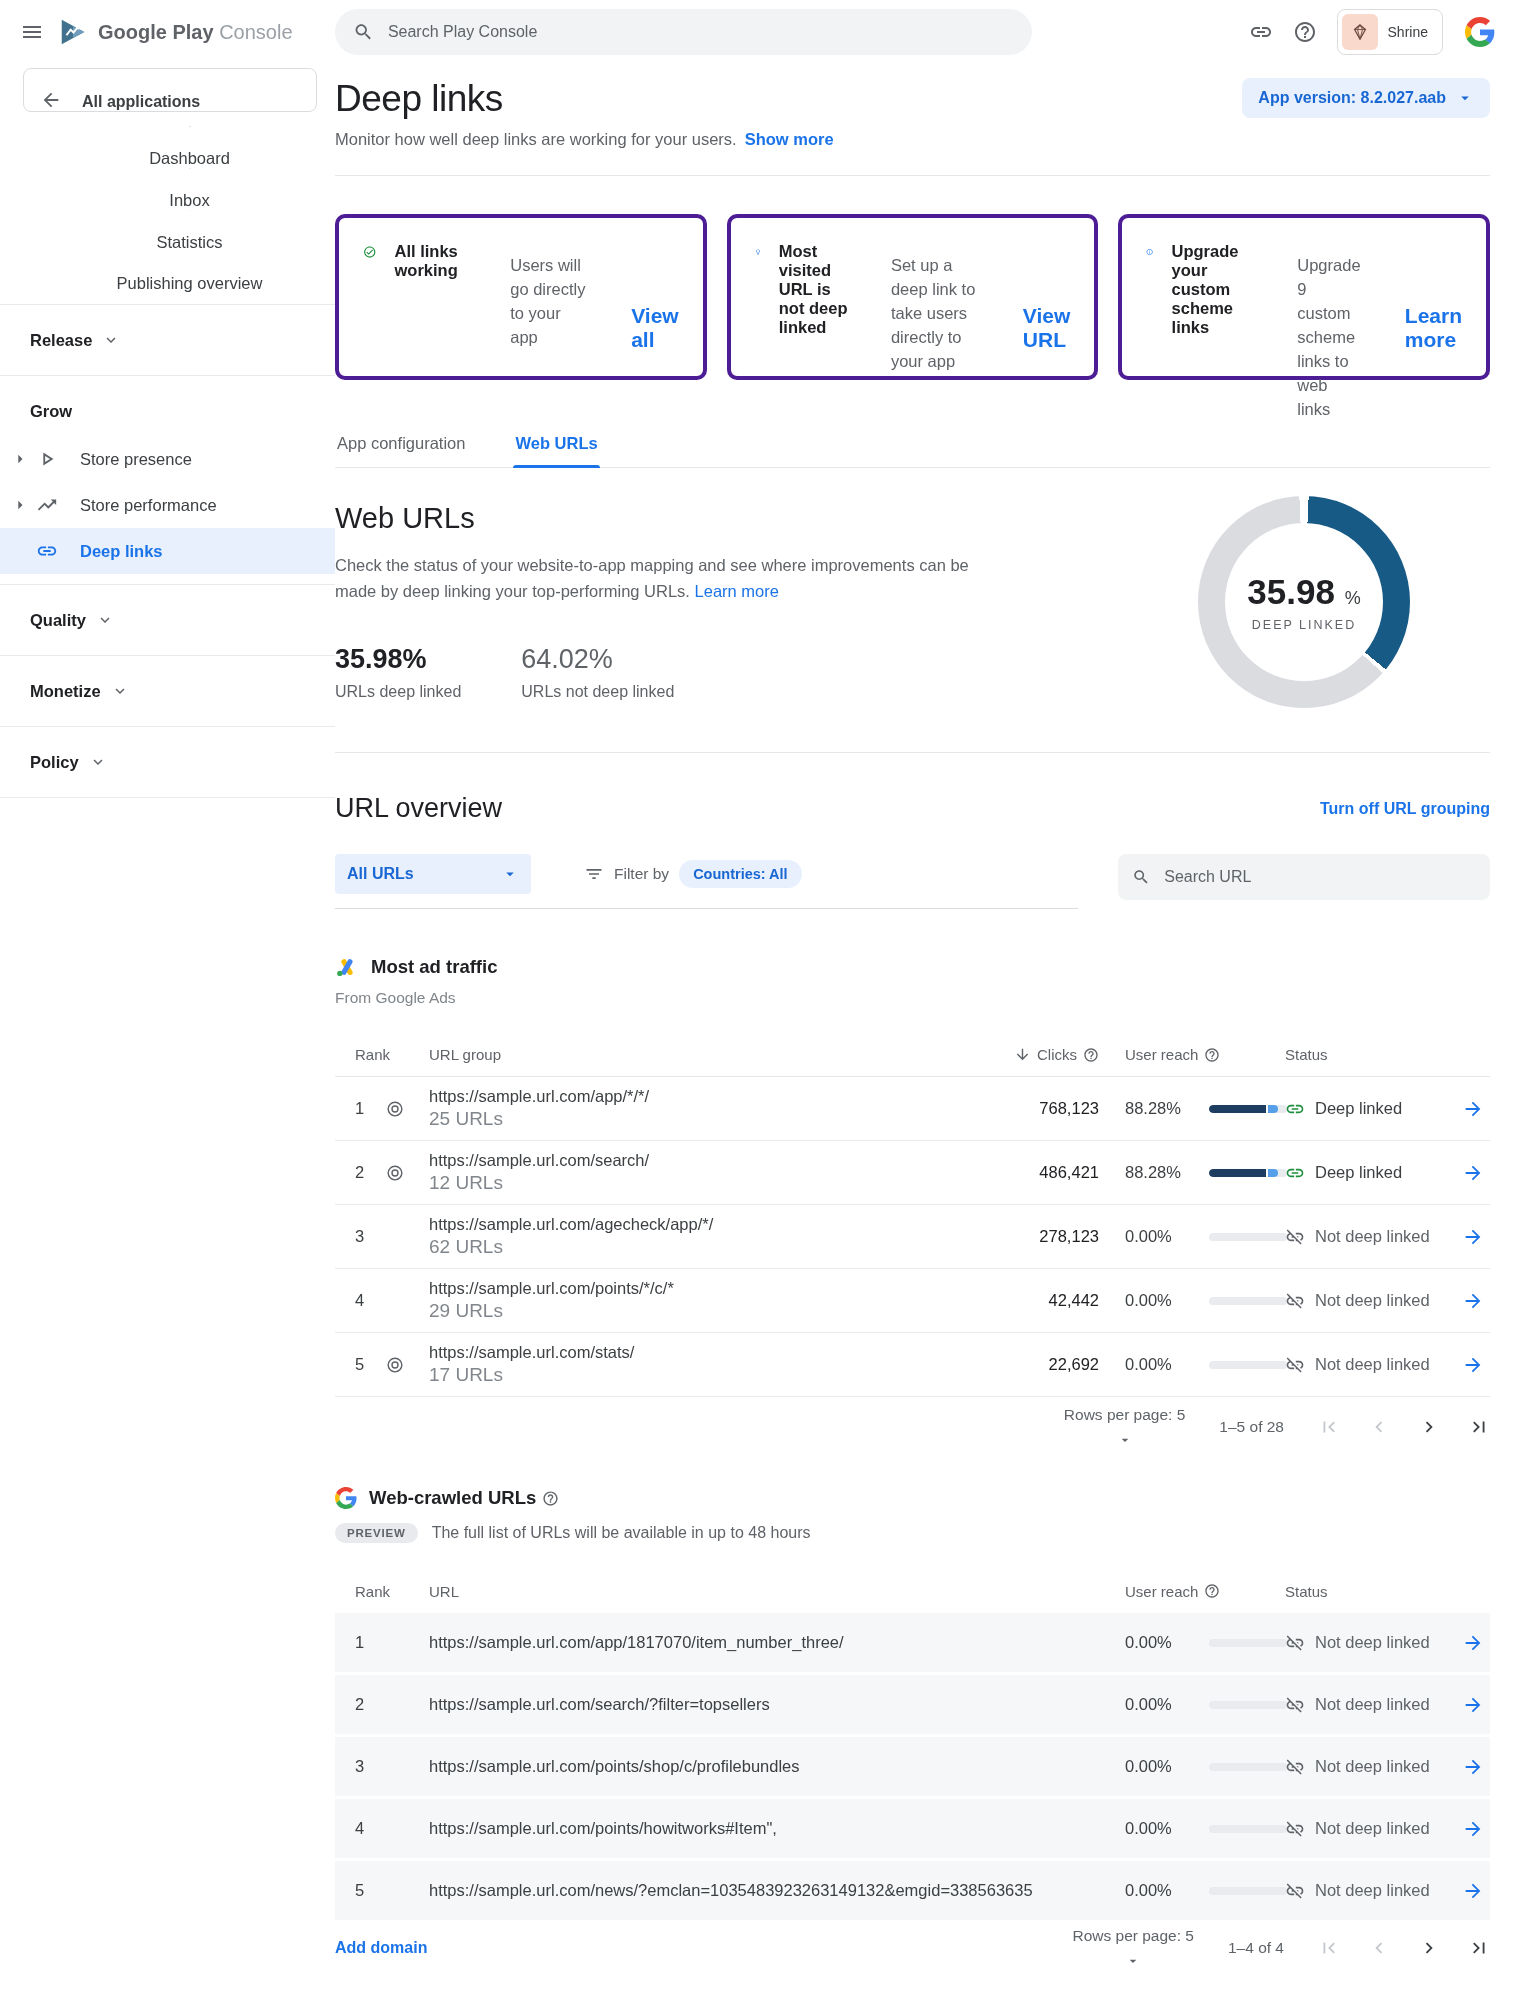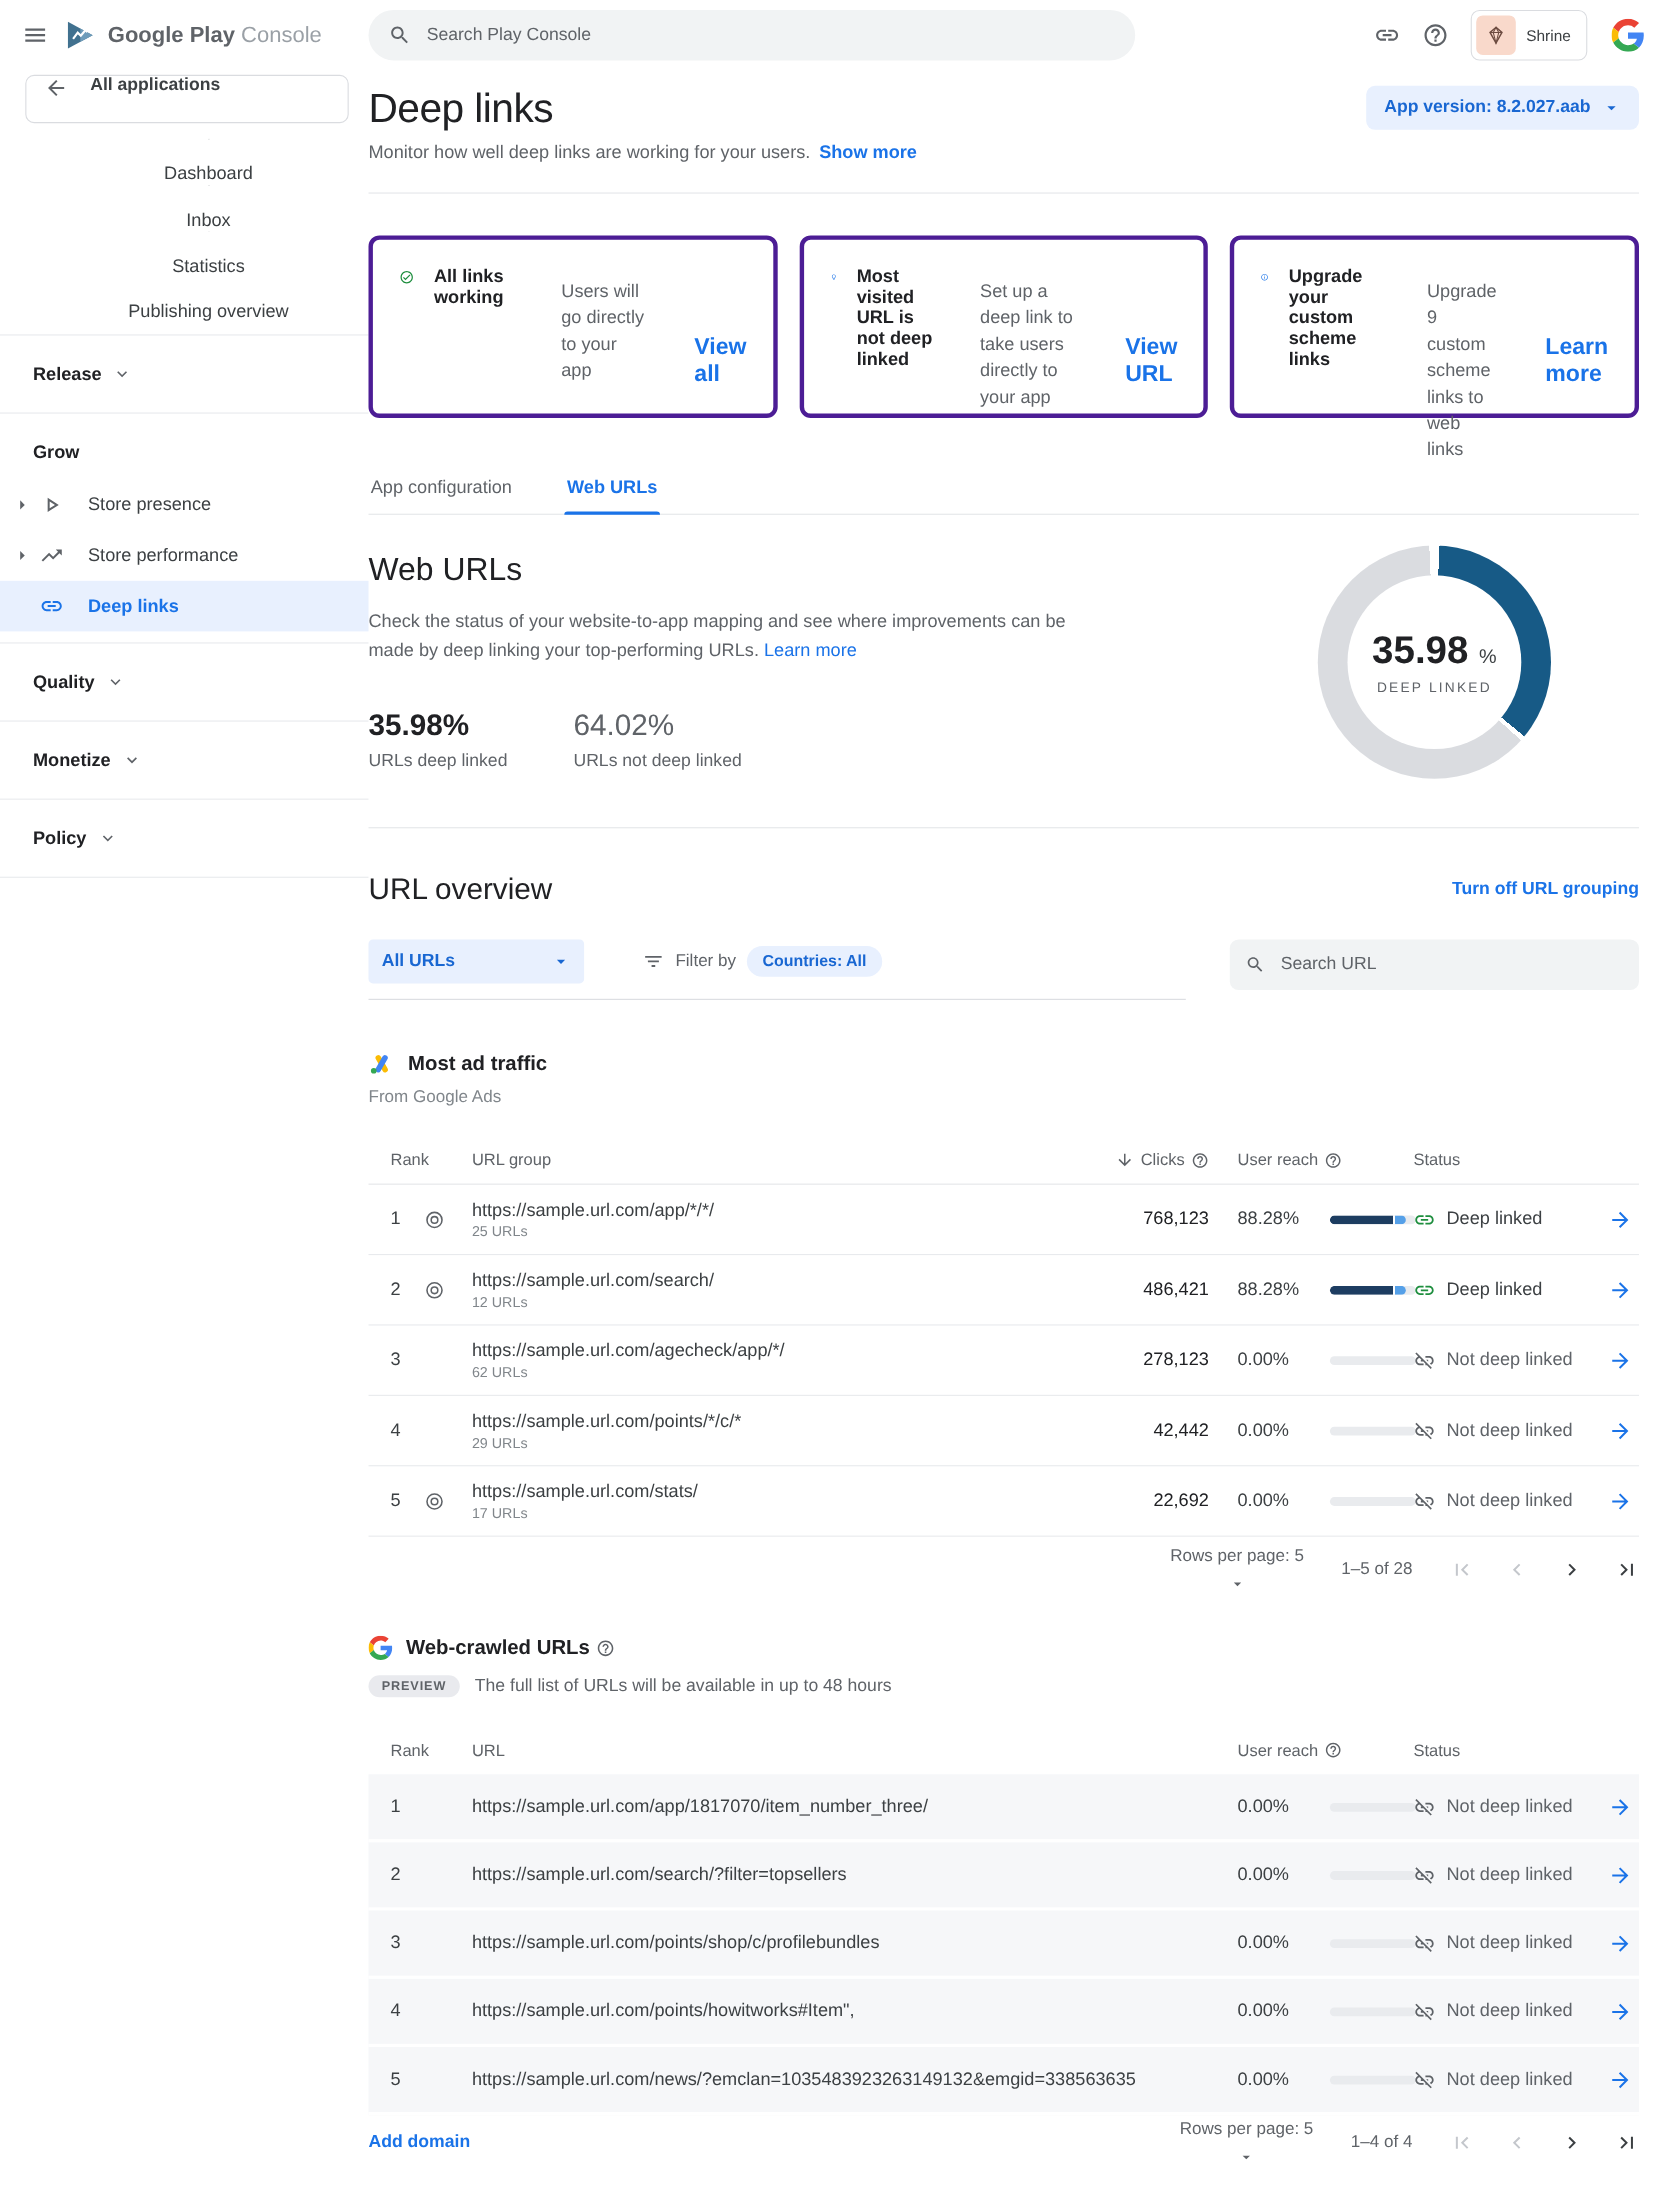--- a/index.html
+++ b/index.html
@@ -22,21 +22,21 @@
   .search-top input::placeholder { color:#5f6368; }
   .top-right { margin-left:auto; display:flex; align-items:center; gap:20px; padding-right:16px; }
   .app-chip { display:flex; align-items:center; gap:10px; border:1px solid #dadce0; border-radius:8px; padding:4px 14px 4px 4px; background:#fff; cursor:pointer; }
   .app-chip .thumb { width:36px; height:36px; border-radius:6px; background:#f9d9cb; display:flex; align-items:center; justify-content:center; }
   .app-chip .nm { font-size:14px; color:#3c4043; }
   .gbtn { width:34px; height:34px; border-radius:50%; display:flex; align-items:center; justify-content:center; cursor:pointer; }
 
   
   .shell { display:flex; align-items:flex-start; }
   .sidebar { width:335px; flex:none; padding-top:4px; }
-  .allapps { margin:0 18px 14px 23px; height:44px; border:1px solid #dadce0; border-radius:8px; display:flex; align-items:flex-start; gap:20px; padding:0 16px; cursor:pointer; }
+  .allapps { margin:0 18px 14px 23px; height:44px; border:1px solid #dadce0; border-radius:8px; display:flex; align-items:flex-end; gap:20px; padding:0 16px; cursor:pointer; }
   .allapps span { font-size:16px; color:#3c4043; font-weight:700; }
   .nav-item { height:42px; display:flex; align-items:center; gap:22px; padding-left:44px; font-size:16.5px; color:#3c4043; cursor:pointer;flex-direction:column; }
   .nav-item .tail { margin-left:auto; margin-right:56px; }
   .sb-divider { height:1px; background:#e8eaed; margin:10px 0; }
   .section-h { height:50px; display:flex; align-items:center; gap:10px; padding-left:30px; font-size:16.5px; font-weight:700; color:#202124; cursor:pointer; }
   .grow-item { height:46px; display:flex; align-items:center; padding-left:10px; gap:6px; font-size:16.5px; color:#3c4043; cursor:pointer; }
   .grow-item .exp { width:20px; }
   .grow-item .gi { margin-right:16px; }
   .grow-item.selected { background:#e8f0fe; color:#1a73e8; font-weight:700; }
   .grow-item.selected .ic { fill:#1a73e8; }
@@ -106,21 +106,21 @@
 
   
   .ad-grid { display:grid; grid-template-columns:50px 44px 1fr 140px 90px 96px 160px 45px; align-items:center; }
   .wc-grid { display:grid; grid-template-columns:94px 1fr 90px 96px 160px 45px; align-items:center; }
   .thead { height:44px; border-bottom:1px solid #e4e6e9; margin-top:26px; font-size:15px; color:#5f6368; }
   .thead > div { display:flex; align-items:center; gap:6px; }
   .trow { height:64px; border-bottom:1px solid #e8eaed; font-size:16.5px; color:#3c4043; }
   .wc-row { height:62px; background:#f6f7f9; border-bottom:3px solid #fff; font-size:16.5px; color:#3c4043; }
   .c-rank { padding-left:20px; }
   .c-url .url { color:#3c4043; }
-  .c-url .sub { margin-top:2px; font-size:13px; color:#80868b; }
+  .c-url .sub { margin-top:2px; font-size:19px; color:#80868b; }
   .c-clicks { text-align:right; color:#202124; }
   .c-reach { padding-left:26px; }
   .c-bar { padding-left:20px; }
   .bar { width:78px; height:8px; border-radius:4px; background:#e9ebee; overflow:hidden; }
   .bar-fill { height:100%; width:0; border-radius:4px; }
   .status { display:flex; align-items:center; gap:10px; }
   .status .on, .status .off { display:none; }
   .status.linked .on { display:block; }
   .status.notlinked .off { display:block; }
   .status.linked span { color:#3c4043; }

